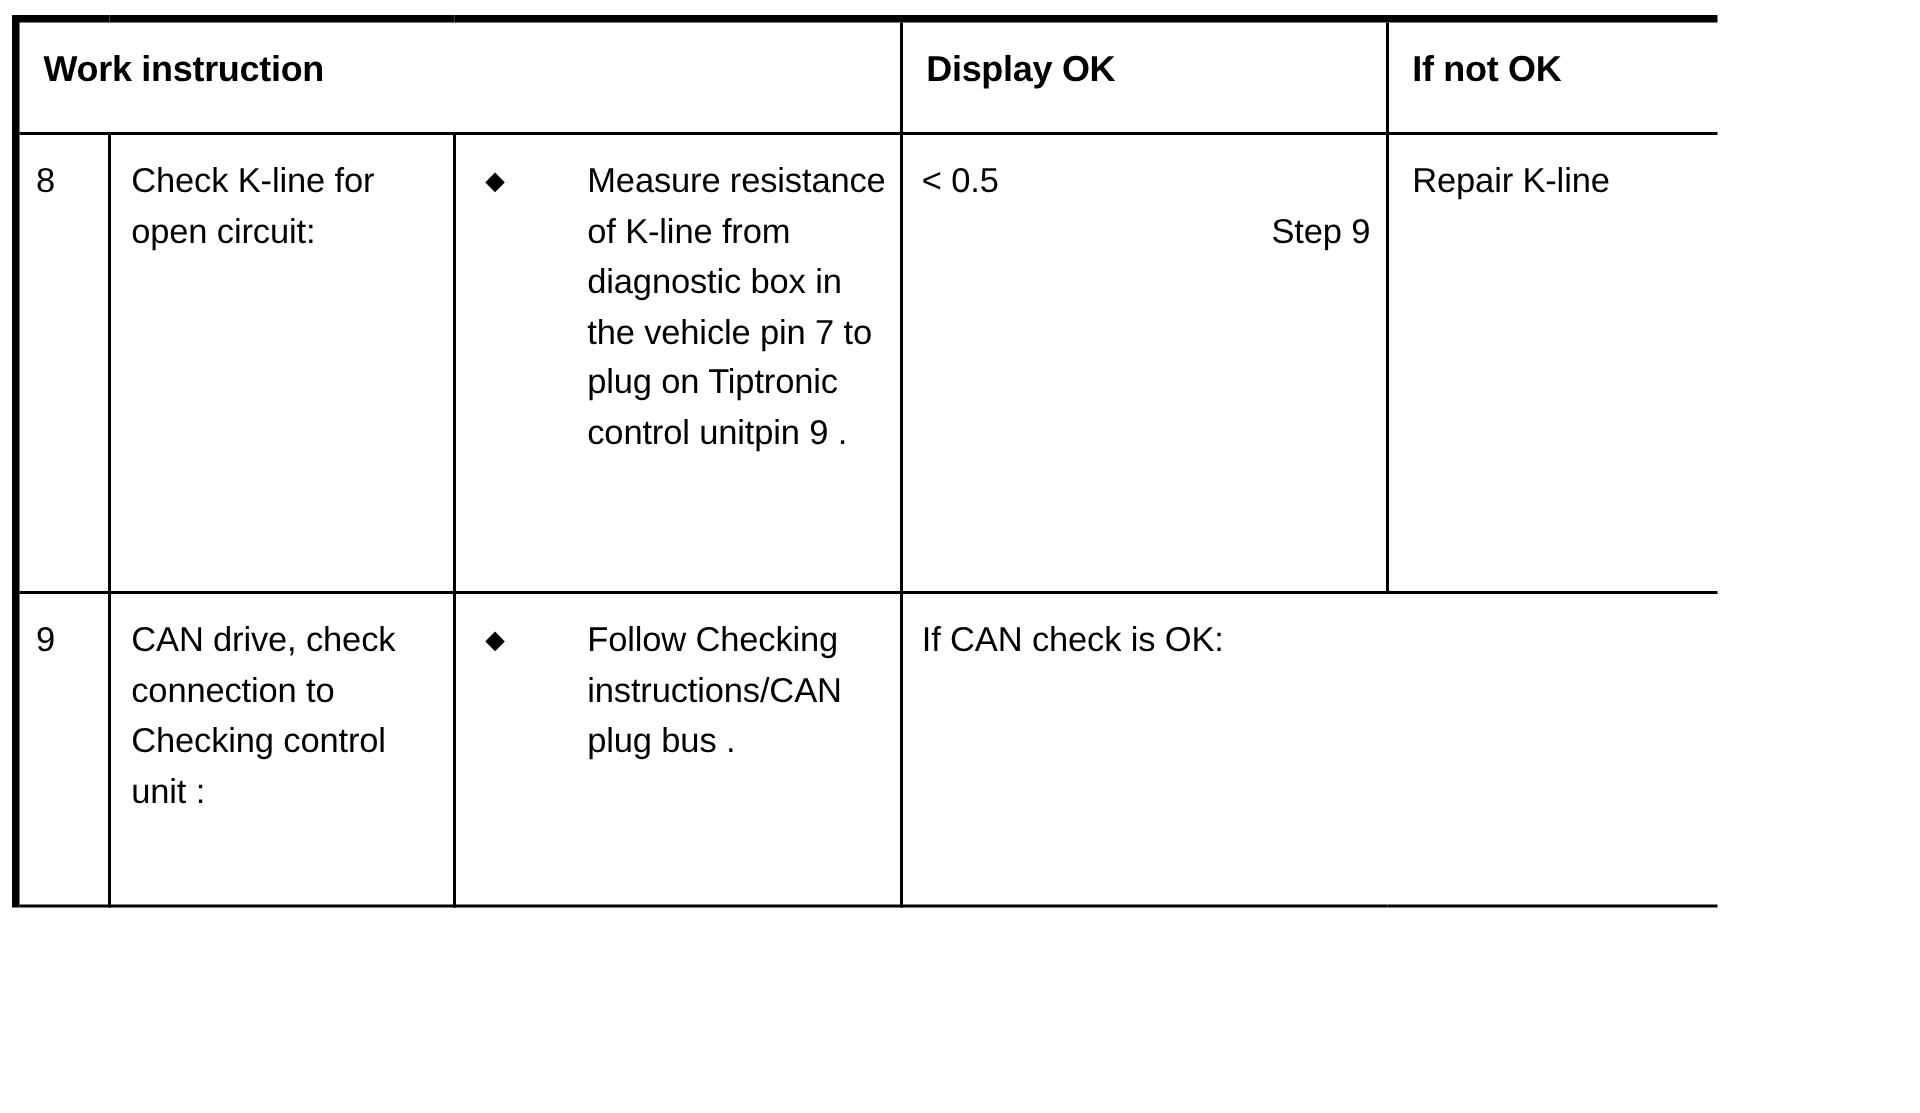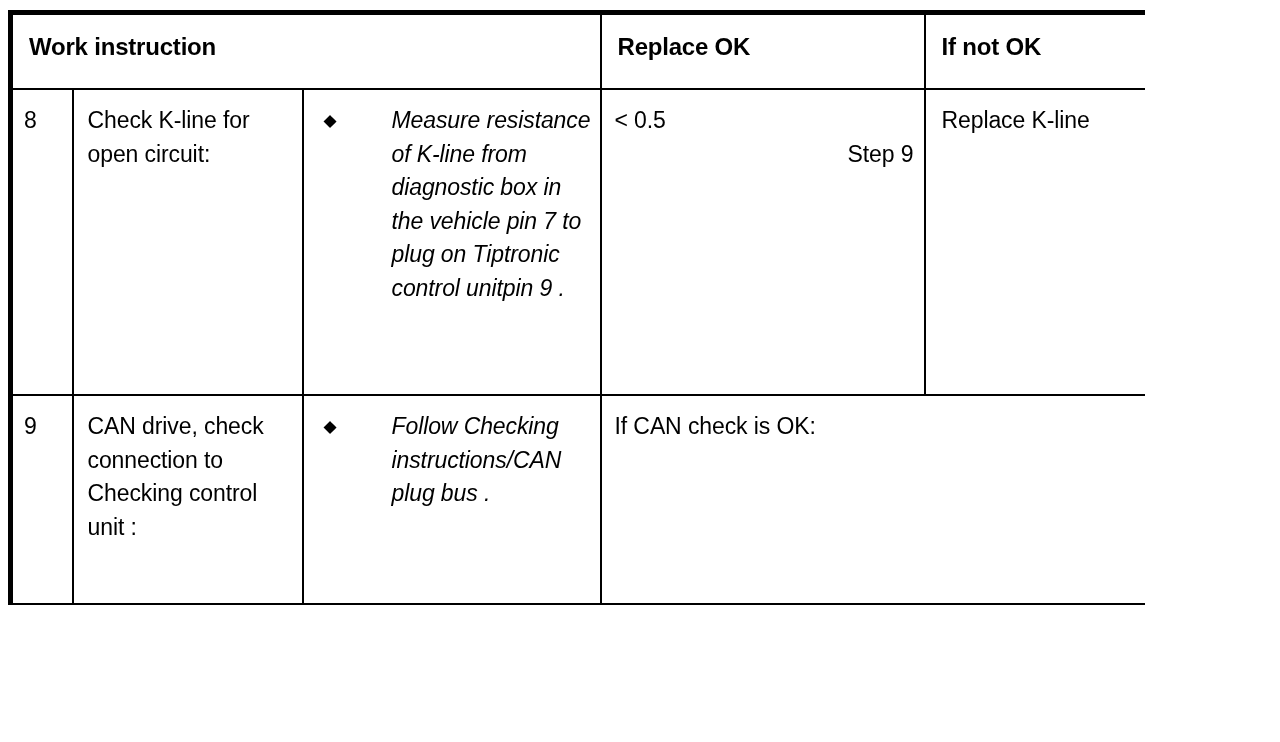--- a/index.html
+++ b/index.html
@@ -108,21 +108,20 @@
   .bullet-mark {
     flex: 0 0 auto;
     width: 68px;
     font-size: 17px;
     line-height: 33.5px;
     padding-left: 10px;
   }
   .bullet-text {
     flex: 1 1 auto;
     white-space: pre-line;
-    font-style: italic;
   }
 
   .h-8   { height: 306px; }
   .h-9   { height: 209px; }
   .h-10  { height: 124px; }
 </style>
 </head>
 <body>
 
 <div class="page">
@@ -135,21 +134,21 @@
       <col class="c-ok">
       <col class="c-nok">
     </colgroup>
 
     <tbody>
         <tr>
       <td class="hdr-cell outer-top outer-left" colspan="3">
         <div class="hdr-text">Work instruction</div>
       </td>
       <td class="hdr-cell outer-top">
-        <div class="hdr-text">Replace OK</div>
+        <div class="hdr-text">Display OK</div>
       </td>
       <td class="hdr-cell outer-top outer-right">
         <div class="hdr-text">If not OK</div>
       </td>
     </tr>
 
     <tr class="h-8">
       <td class="outer-left row-sep">
         <div class="cell-pad step-num">8</div>
       </td>
@@ -163,21 +162,21 @@
         </div>
       </td>
       <td class="row-sep">
         <div class="cell-pad ok-pad">
           <span>&lt; 0.5</span>
           <span class="sub-line">Step 9</span>
         </div>
       </td>
       <td class="row-sep outer-right">
         <div class="cell-pad nok-pad">
-          <span>Replace K-line</span>
+          <span>Repair K-line</span>
           <span class="sub-line">End</span>
         </div>
       </td>
     </tr>
 
     <tr class="h-9">
       <td class="outer-left row-sep">
         <div class="cell-pad step-num">9</div>
       </td>
       <td class="row-sep">

